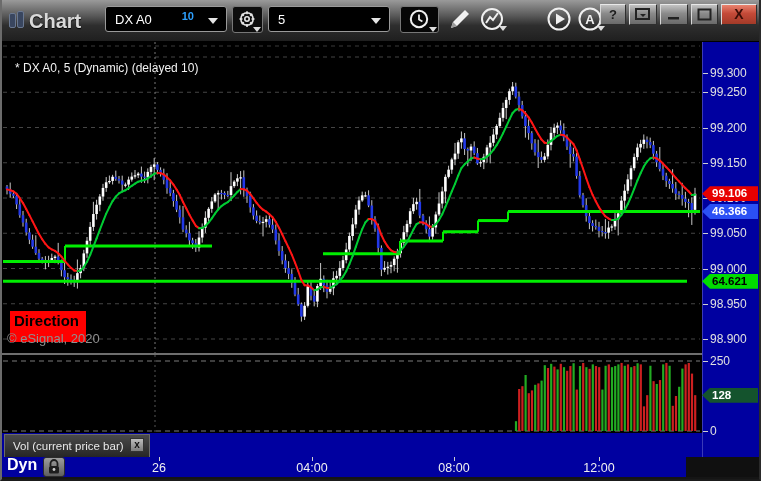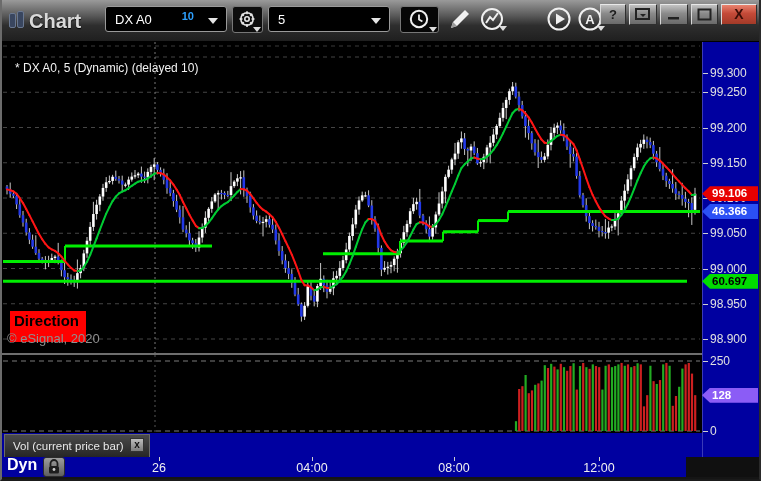--- a/index.html
+++ b/index.html
@@ -896,22 +896,22 @@
       <div class="axis-label" style="top: 149px;">99.100</div>
       <div class="axis-label" style="top: 184.25px;">99.050</div>
       <div class="axis-label" style="top: 219.5px;">99.000</div>
       <div class="axis-label" style="top: 254.75px;">98.950</div>
       <div class="axis-label" style="top: 290px;">98.900</div>
       <div class="axis-label" style="top: 312px;">250</div>
       <div class="axis-label" style="top: 382px;">0</div>
     </div>
   <div class="axis-tag" id="tag-last" style="color: rgb(255, 255, 255); left: 700px; top: 186.27px; background: rgb(232, 0, 0);">99.106</div>
   <div class="axis-tag" id="tag-bid" style="color: rgb(255, 255, 255); left: 700px; top: 203.895px; background: rgb(43, 80, 245);">46.366</div>
-  <div class="axis-tag" id="tag-line" style="color: rgb(0, 0, 0); left: 700px; top: 273.69px; background: rgb(0, 221, 0);">60.697</div>
-  <div class="axis-tag" id="tag-vol" style="color: rgb(255, 255, 255); left: 700px; top: 387.66px; background: #8b5cf6;">128</div>
+  <div class="axis-tag" id="tag-line" style="color: rgb(0, 0, 0); left: 700px; top: 273.69px; background: rgb(0, 221, 0);">64.621</div>
+  <div class="axis-tag" id="tag-vol" style="color: rgb(255, 255, 255); left: 700px; top: 387.66px; background: #14532d;">128</div>
 
   <div class="tab-row"></div>
   <div class="tab">
     <span>Vol (current price bar)</span>
     <span class="tab-close">x</span>
   </div>
 
   <div class="time-bar" id="time-bar">
       <div class="time-label" style="left: 135px;">26</div>
       <div class="tick-mark" style="left: 157px;"></div>

